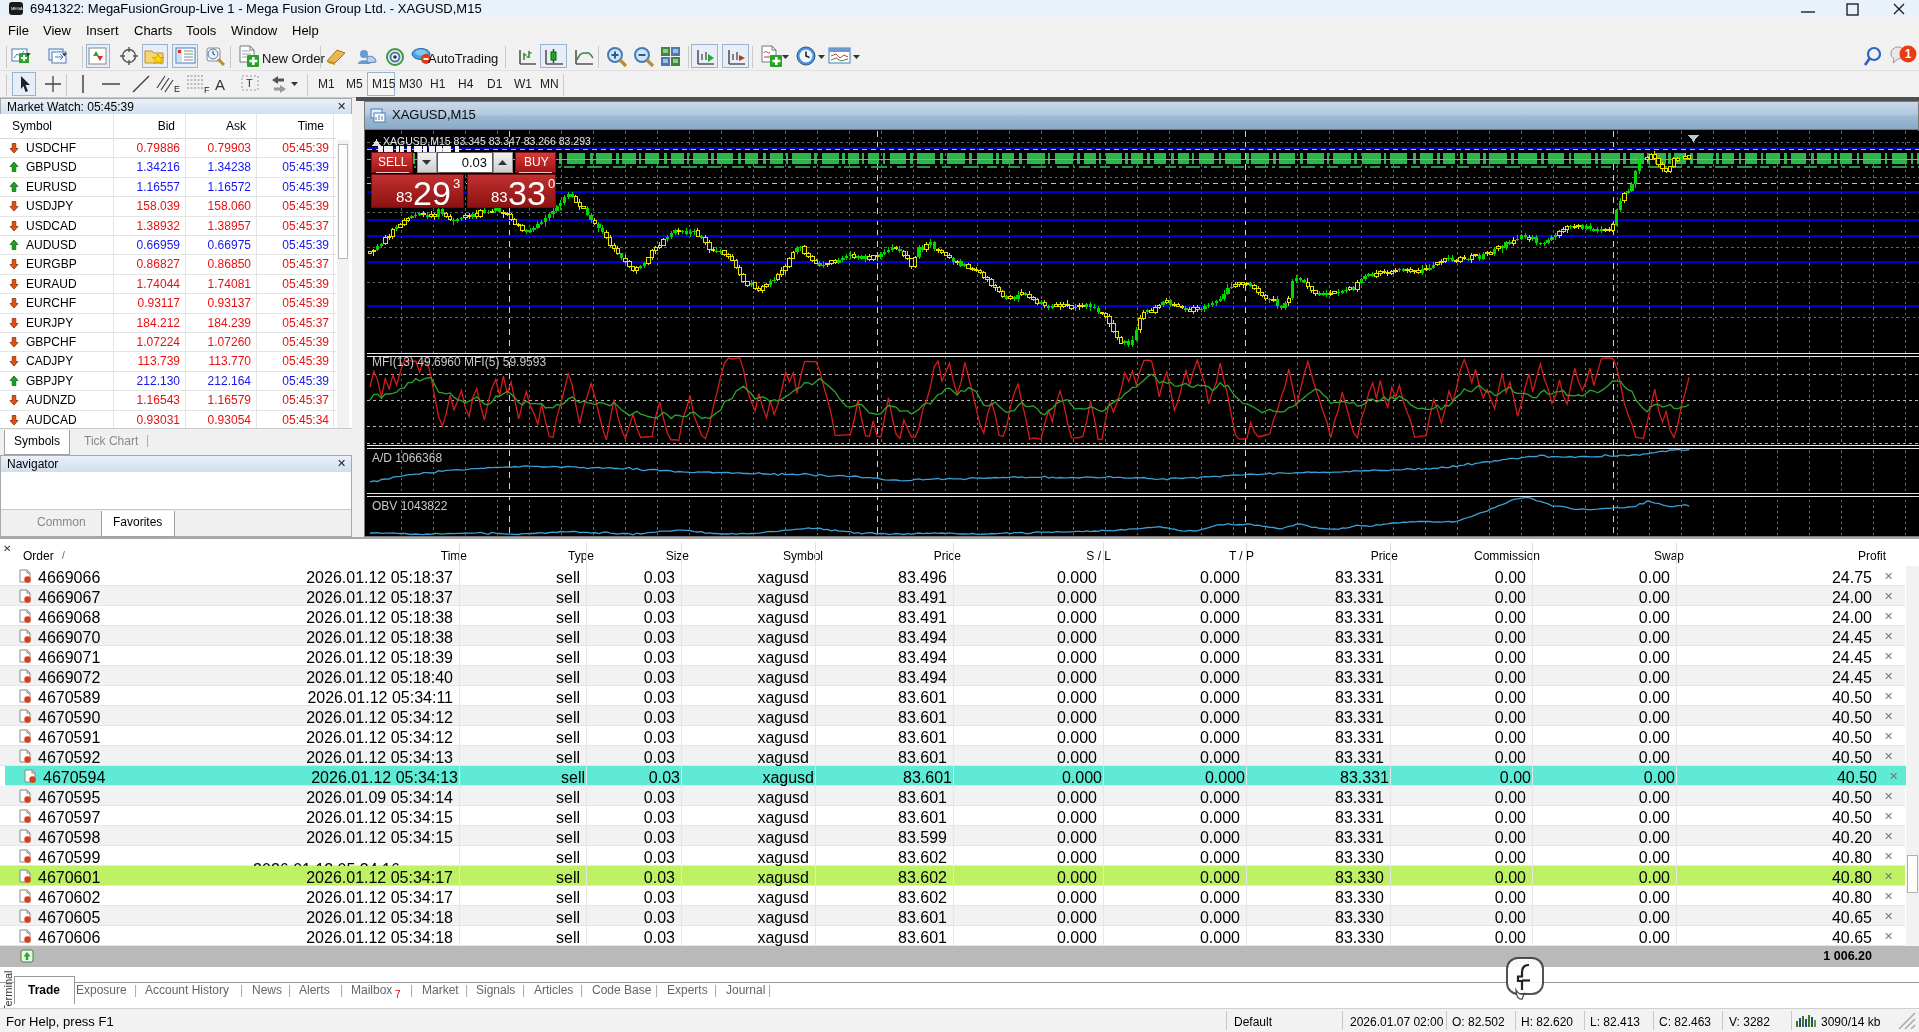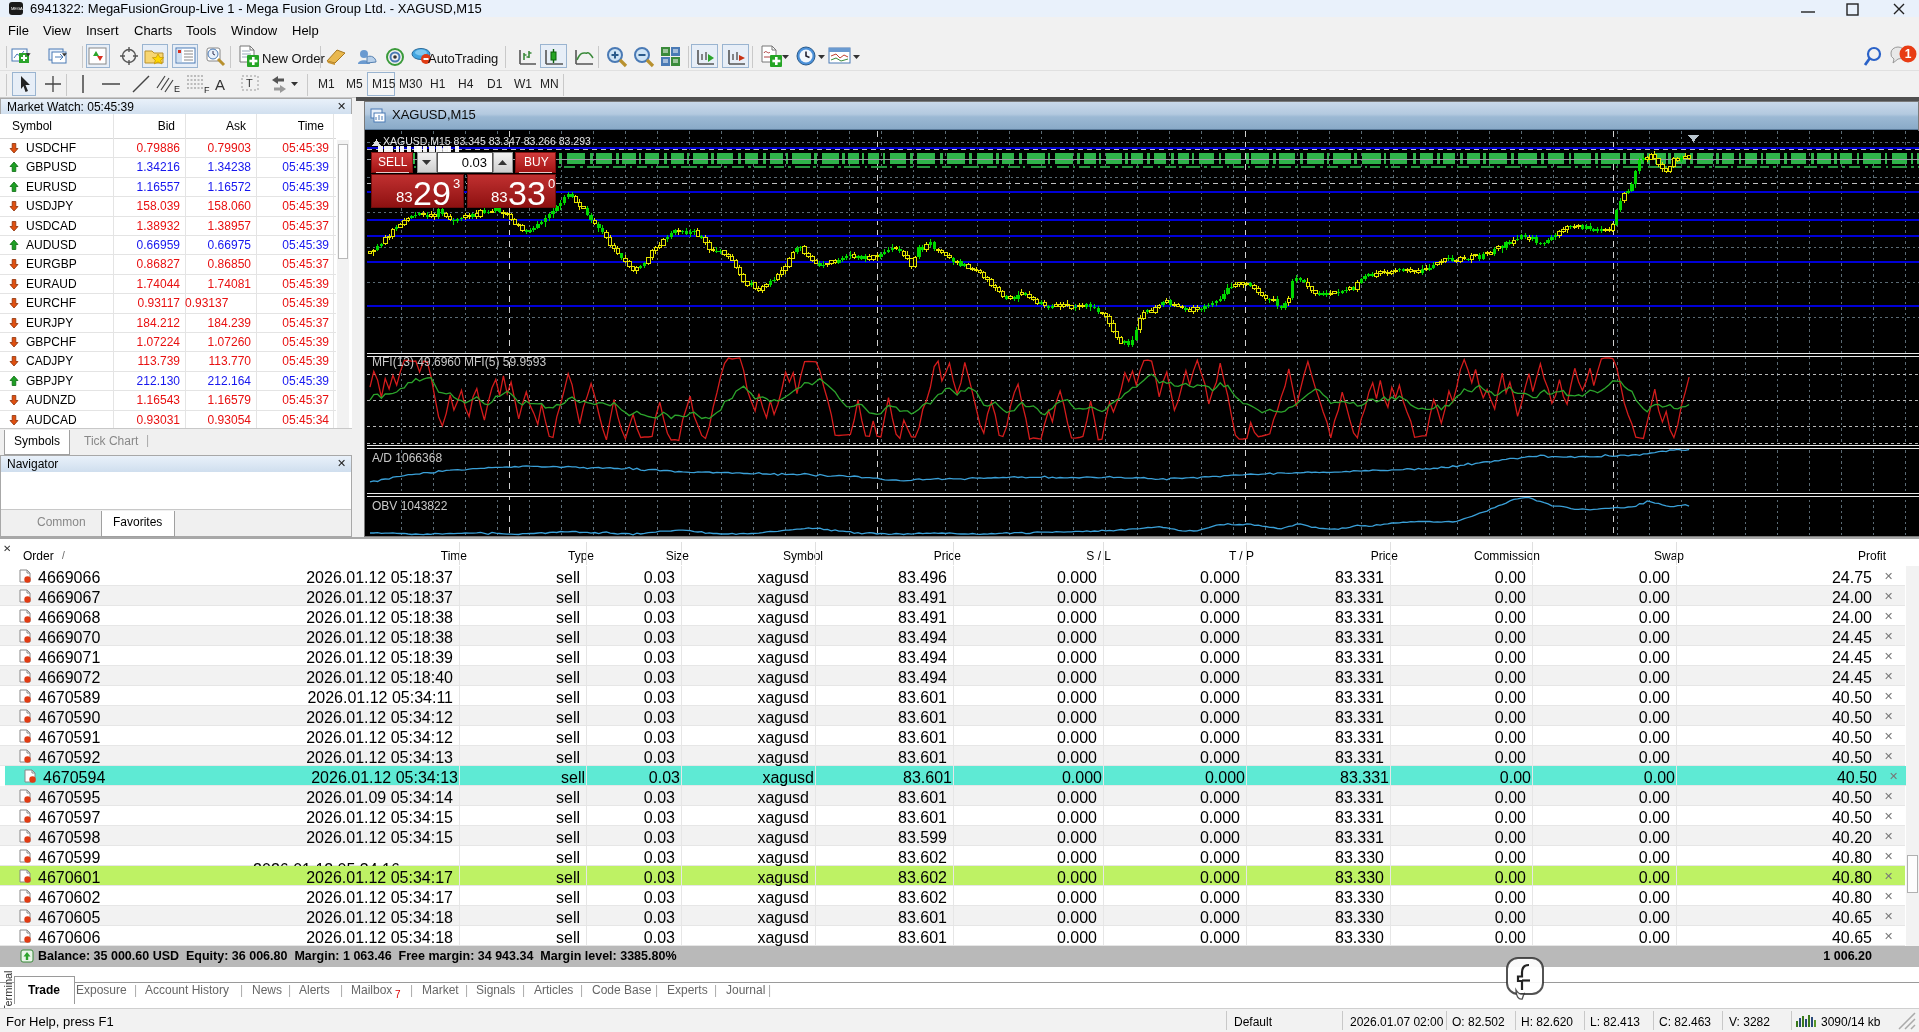--- a/index.html
+++ b/index.html
@@ -330,21 +330,21 @@
         <span style="position:absolute;left:113px;top:2px;width:67px;text-align:right;color:#e81010">1.74044</span>
         <span style="position:absolute;left:185px;top:2px;width:66px;text-align:right;color:#e81010">1.74081</span>
         <span style="position:absolute;left:256px;top:2px;width:73px;text-align:right;color:#e81010">05:45:39</span>
       </div>
 <div style="position:absolute;left:0;top:294.2px;width:336px;height:19.4px;border-bottom:1px solid #e4e4e4">
         <svg width="12" height="12" style="position:absolute;left:8px;top:3px">
           <path d="M2 6.5 L6 11 L10 6.5 L7.8 6.5 L7.8 1.5 L4.2 1.5 L4.2 6.5 Z" fill="#e05010" stroke="#8c3008" stroke-width="0.8"></path>
         </svg>
         <span style="position:absolute;left:26px;top:2px;color:#000">EURCHF</span>
         <span style="position:absolute;left:113px;top:2px;width:67px;text-align:right;color:#e81010">0.93117</span>
-        <span style="position:absolute;left:185px;top:2px;width:66px;text-align:left;color:#e81010">0.93137</span>
+        <span style="position:absolute;left:185px;top:2px;width:66px;text-align:right;color:#e81010">0.93137</span>
         <span style="position:absolute;left:256px;top:2px;width:73px;text-align:right;color:#e81010">05:45:39</span>
       </div>
 <div style="position:absolute;left:0;top:313.6px;width:336px;height:19.4px;border-bottom:1px solid #e4e4e4">
         <svg width="12" height="12" style="position:absolute;left:8px;top:3px">
           <path d="M2 6.5 L6 11 L10 6.5 L7.8 6.5 L7.8 1.5 L4.2 1.5 L4.2 6.5 Z" fill="#e05010" stroke="#8c3008" stroke-width="0.8"></path>
         </svg>
         <span style="position:absolute;left:26px;top:2px;color:#000">EURJPY</span>
         <span style="position:absolute;left:113px;top:2px;width:67px;text-align:right;color:#e81010">184.212</span>
         <span style="position:absolute;left:185px;top:2px;width:66px;text-align:right;color:#e81010">184.239</span>
         <span style="position:absolute;left:256px;top:2px;width:73px;text-align:right;color:#e81010">05:45:37</span>
@@ -1940,21 +1940,20 @@
 <div style="position:absolute;left:1676px;top:566px;width:1px;height:380px;background:#e6e6e6"></div>
 
 <div class="abs" style="left:1906px;top:566px;width:13px;height:380px;background:#f2f2f2"></div>
 <div class="abs" style="left:1907px;top:855px;width:11px;height:38px;background:#fdfdfd;border:1px solid #b0b0b0"></div>
 
 <div class="abs" style="left:0;top:946px;width:1919px;height:21px;background:#b9b9b9">
   <svg class="abs" style="left:20px;top:3px" width="14" height="14">
       <rect x="1" y="1" width="12" height="12" rx="2" fill="#e8f5e8" stroke="#3a8a3a"></rect>
       <path d="M7 3 L10.5 7.5 L8.2 7.5 L8.2 11 L5.8 11 L5.8 7.5 L3.5 7.5 Z" fill="#2ca52c"></path>
     </svg>
-  <span class="abs" style="left:38px;top:3px;font-size:12.5px;font-weight:bold;color:#000">Balance: 35 000.60 USD&nbsp; Equity: 36 006.80&nbsp; Margin: 1 063.46&nbsp; Free margin: 34 943.34&nbsp; Margin level: 3385.80%</span>
   <span class="abs" style="left:1676px;top:3px;width:196px;text-align:right;font-size:12.5px;font-weight:bold;color:#000">1 006.20</span>
 </div>
 
 <svg class="abs" style="left:1px;top:950px" width="14" height="70">
     <text transform="rotate(-90 0 0)" x="-62" y="11" font-size="11" fill="#333" font-family="Liberation Sans">Terminal</text>
   </svg>
 
 <div class="abs" style="left:0;top:982px;width:1919px;height:1px;background:#9a9a9a"></div>
 <div class="abs" style="left:14px;top:976px;width:61px;height:28px;background:#fff;border:1px solid #9a9a9a;border-bottom:none"></div>
 <span class="abs" style="left:28px;top:983px;font-size:12px;font-weight:bold;color:#000">Trade</span>

